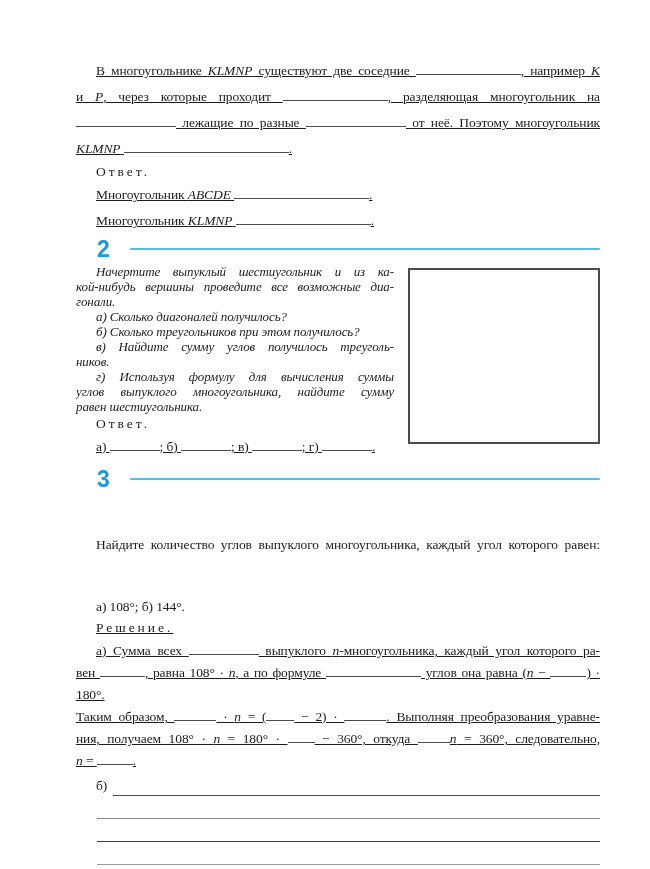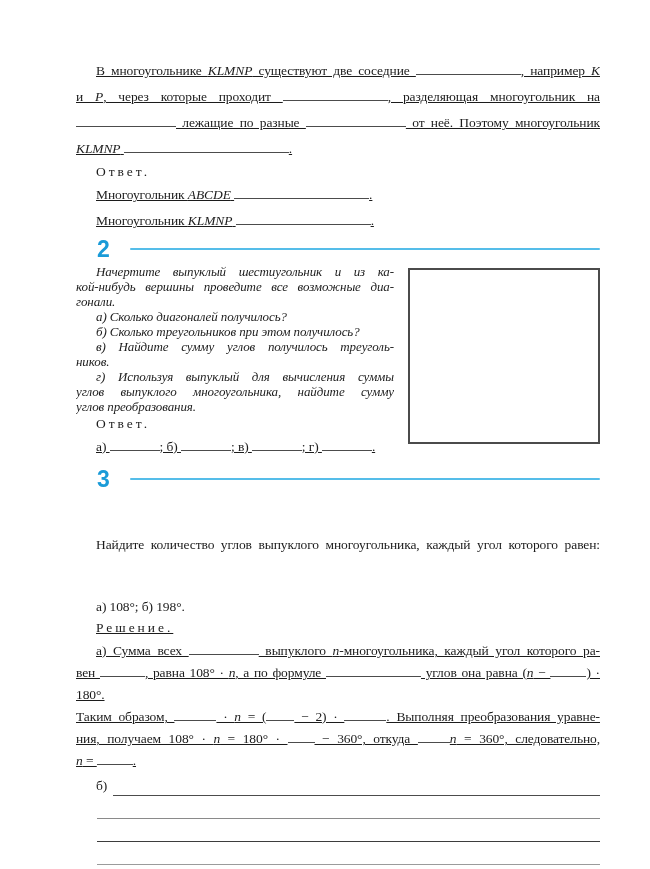--- a/index.html
+++ b/index.html
@@ -66,40 +66,40 @@
   <div class="two-col">
     <div class="col-left">
       <div class="para15 task-text">
           <div class="line jl ind">Начертите выпуклый шестиугольник и из ка-</div>
           <div class="line jl">кой-нибудь вершины проведите все возможные диа-</div>
           <div class="line">гонали.</div>
           <div class="line ind">а) Сколько диагоналей получилось?</div>
           <div class="line ind">б) Сколько треугольников при этом получилось?</div>
           <div class="line jl ind">в) Найдите сумму углов получилось треуголь-</div>
           <div class="line">ников.</div>
-          <div class="line jl ind">г) Используя выпуклый для вычисления суммы</div>
+          <div class="line jl ind">г) Используя формулу для вычисления суммы</div>
           <div class="line jl">углов выпуклого многоугольника, найдите сумму</div>
-          <div class="line">углов преобразования.</div>
+          <div class="line">равен шестиугольника.</div>
         </div>
       <div class="label-line ind"><span class="spaced">Ответ.</span></div>
       <div class="para22 mt2">
           <div class="line ind">а) <span class="bl" style="width: 50px;"></span>; б) <span class="bl" style="width: 50px;"></span>; в) <span class="bl" style="width: 50px;"></span>; г) <span class="bl" style="width: 50px;"></span>.</div>
         </div>
     </div>
     <div class="draw-box"></div>
   </div>
 
   <div class="sec-header hdr3">
     <span class="sec-num" style="color: rgb(26, 155, 216);">3</span>
     <span class="sec-rule" style="background: rgb(85, 189, 233);"></span>
   </div>
 
   <div class="para19 mt6">
       <div class="line jl ind">Найдите количество углов выпуклого многоугольника, каждый угол которого равен:</div>
-      <div class="line ind">а) 108°; б) 198°.</div>
+      <div class="line ind">а) 108°; б) 144°.</div>
     </div>
 
   <div class="label-line ind mt2"><span class="spaced">Решение.</span></div>
 
   <div class="para22 mt2">
       <div class="line jl ind">а) Сумма всех <span class="bl" style="width: 70px;"></span> выпуклого <i>n</i>-многоугольника, каждый угол которого ра-</div>
       <div class="line jl">вен <span class="bl" style="width: 45px;"></span>, равна 108° · <i>n</i>, а по формуле <span class="bl" style="width: 95px;"></span> углов она равна (<i>n</i> − <span class="bl" style="width: 36px;"></span>) · 180°.</div>
       <div class="line jl">Таким образом, <span class="bl" style="width: 42px;"></span> · <i>n</i> = (<span class="bl" style="width: 28px;"></span> − 2) · <span class="bl" style="width: 42px;"></span>. Выполняя преобразования уравне-</div>
       <div class="line jl">ния, получаем 108° · <i>n</i> = 180° · <span class="bl" style="width: 27px;"></span> − 360°, откуда <span class="bl" style="width: 32px;"></span><i>n</i> = 360°, следовательно,</div>
       <div class="line"><i>n</i> = <span class="bl" style="width: 36px;"></span>.</div>

